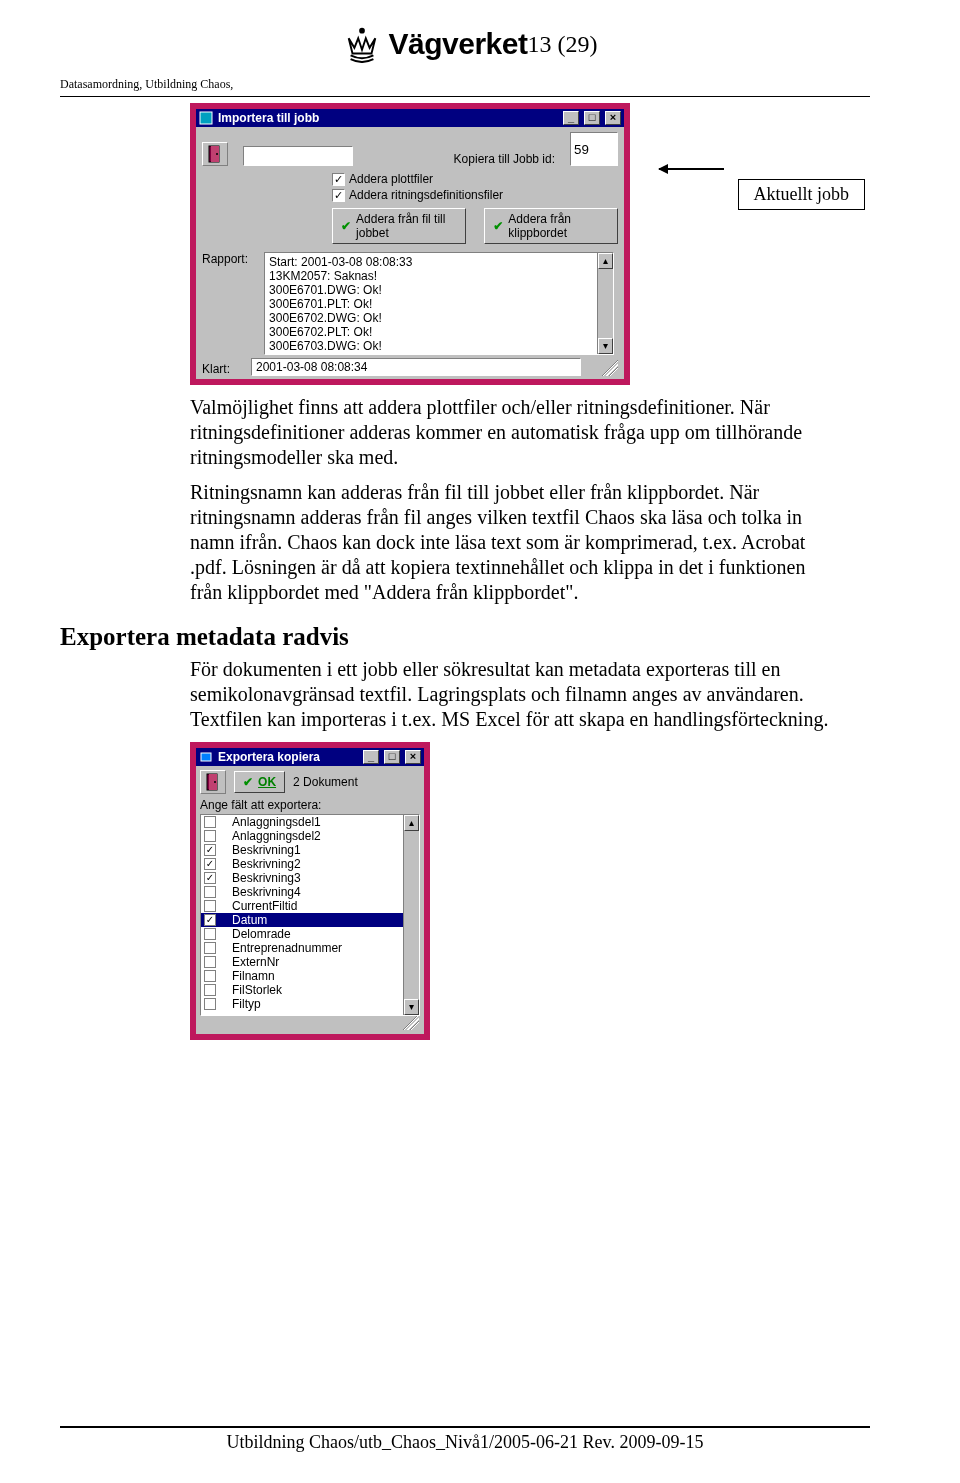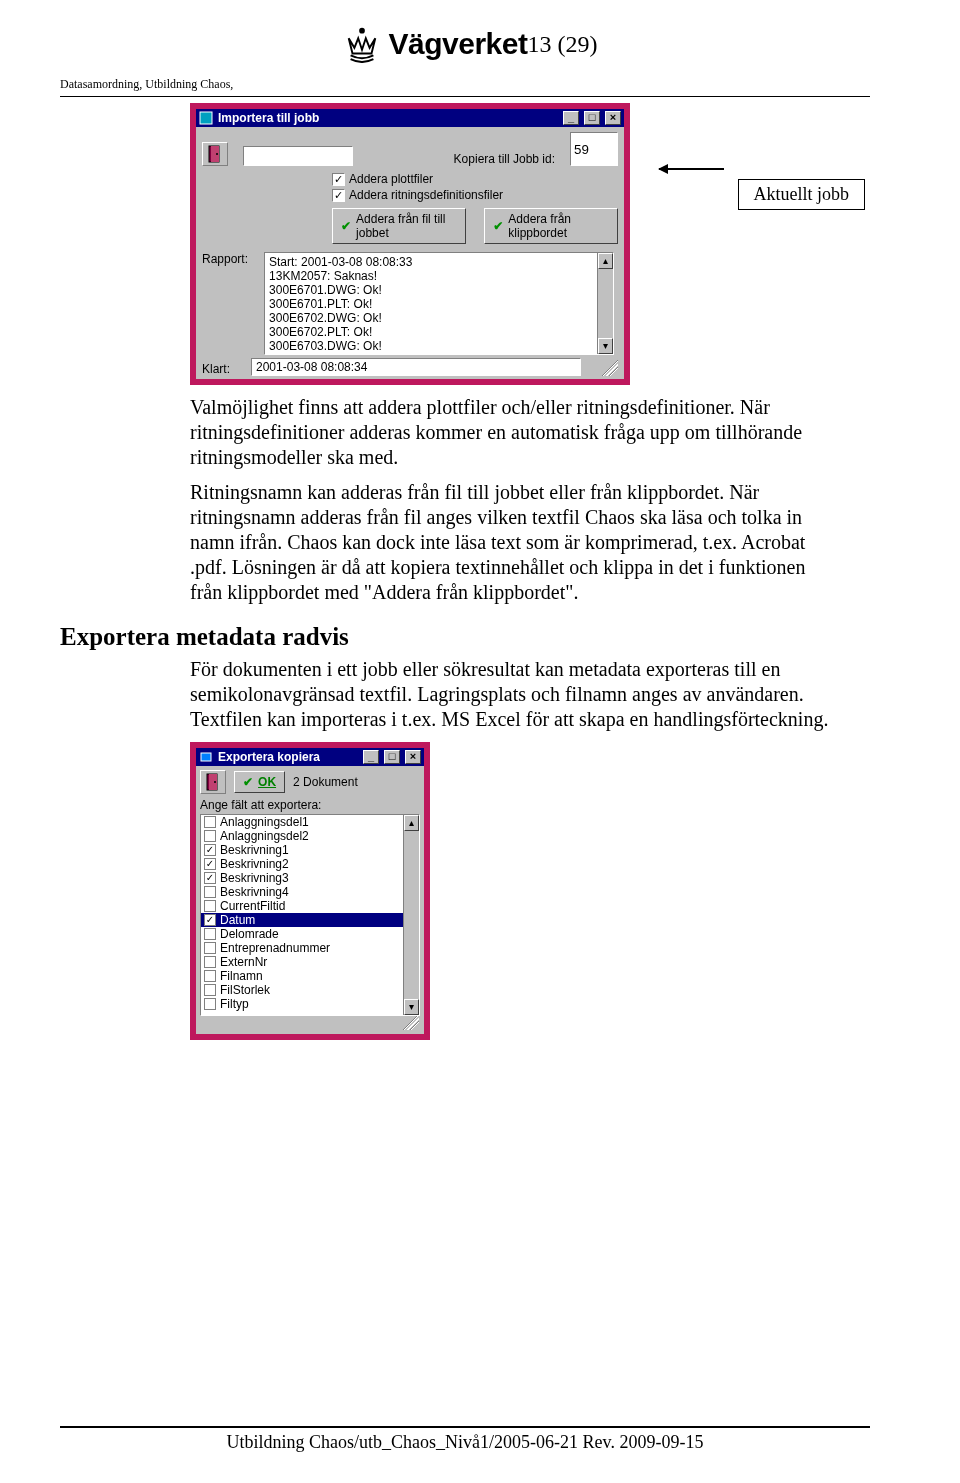--- a/index.html
+++ b/index.html
@@ -102,21 +102,21 @@
   
   .win2 { width: 240px; margin-top: 10px; }
   .win2 .win-body{padding:4px;}
   .ok-row{display:flex;align-items:center;gap:8px;margin-bottom:4px;}
   .green-underline{color:#008000;text-decoration:underline;font-weight:bold;}
   .field-label{font-size:12px;margin-bottom:2px;}
   .list-box{height:202px;background:#fff;position:relative;overflow:hidden;border:1px solid #808080;border-right-color:#fff;border-bottom-color:#fff;}
   .list-box .sb{position:absolute;right:0;top:0;width:16px;height:100%;background:#c0c0c0;border-left:1px solid #808080;}
   .list-box .sb .up,.list-box .sb .dn{height:16px;background:#c0c0c0;border:1px solid #fff;border-right-color:#404040;border-bottom-color:#404040;text-align:center;font-size:10px;line-height:13px;}
   .list-box .sb .dn{position:absolute;bottom:0;left:0;right:0;}
-  .list-item{display:flex;align-items:center;gap:4px;padding:0 3px;height:14px;font-size:12px;line-height:14px;}
+  .list-item{display:flex;align-items:center;gap:16px;padding:0 3px;height:14px;font-size:12px;line-height:14px;}
   .list-item.sel{background:#000080;color:#fff;}
   .lchk{width:12px;height:12px;border:1px solid #808080;background:#fff;display:inline-flex;align-items:center;justify-content:center;font-size:10px;line-height:10px;color:#000;}
   .grip2{height:14px;display:flex;justify-content:flex-end;align-items:flex-end;padding-right:1px;}
 
   .footer { position:absolute; bottom:30px; left:60px; right:90px; }
   .footer-hr{border-top:2px solid #000;}
   .footer-text{text-align:center;font-size:18px;margin-top:4px;}
 </style>
 </head>
 <body>

